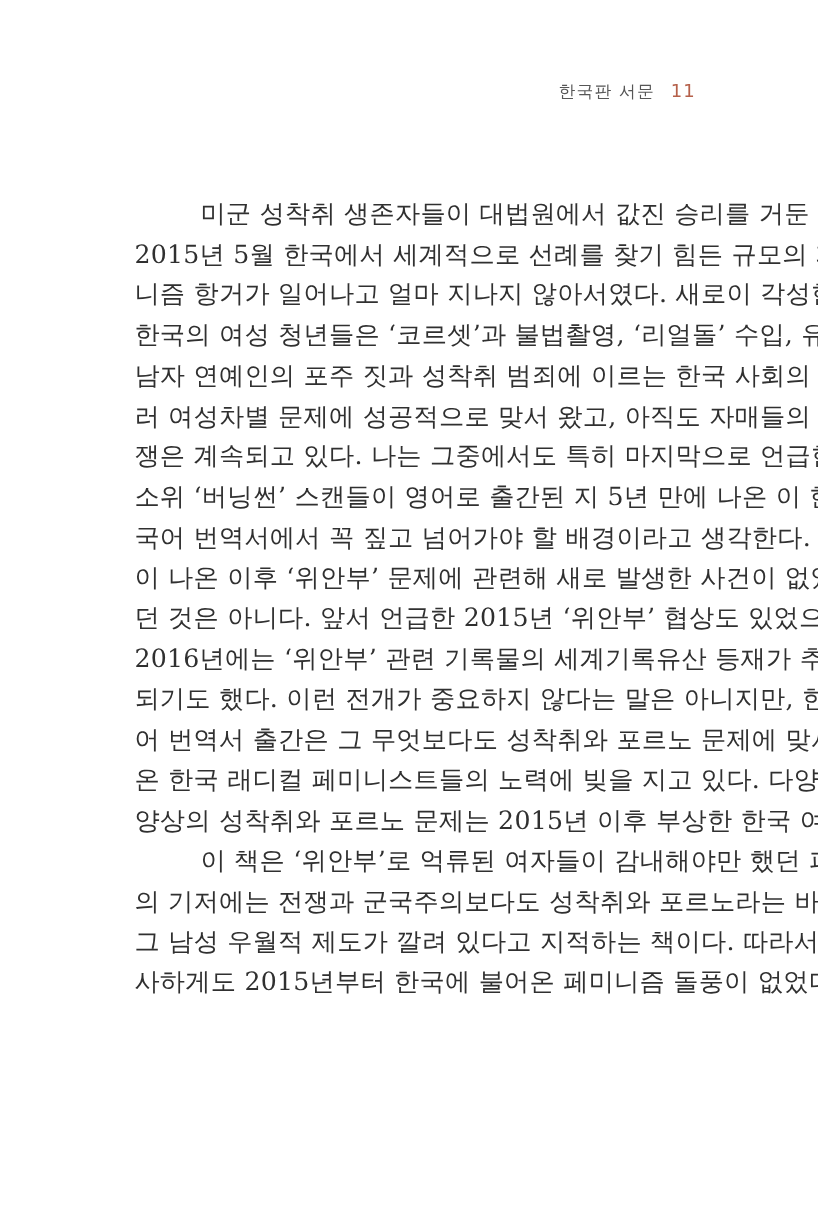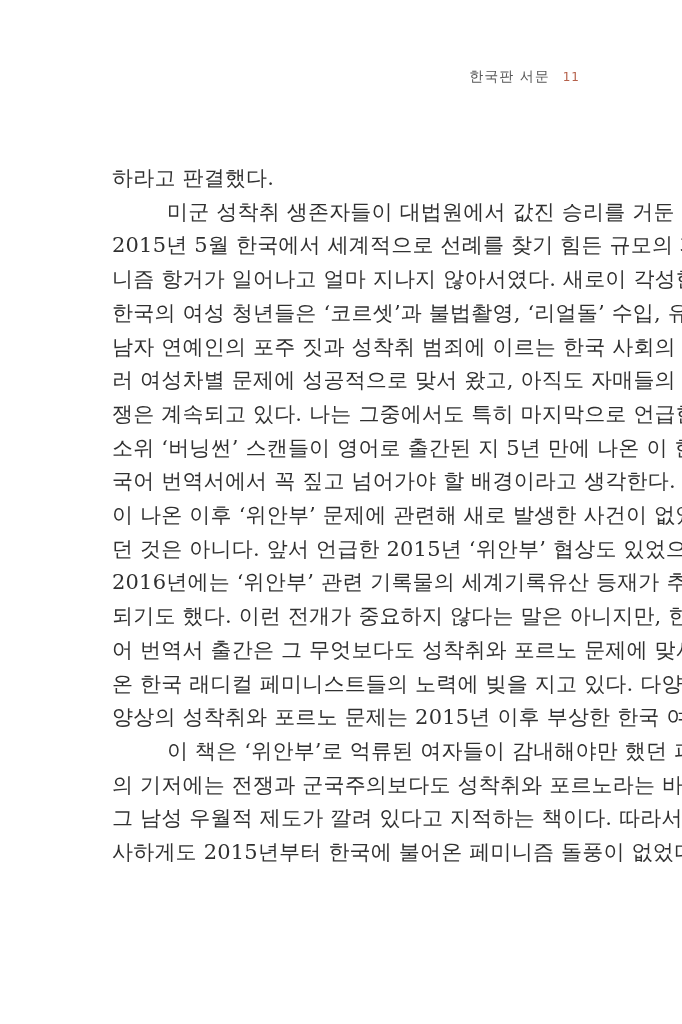--- a/index.html
+++ b/index.html
@@ -26,21 +26,21 @@
     text-align: right;
     font-family: "DejaVu Sans", "Liberation Sans", sans-serif;
     white-space: nowrap;
   }
   .running-head .section-title {
     font-size: 14px;
     color: var(--header-text);
     letter-spacing: 1px;
   }
   .running-head .page-number {
-    font-size: 12px;
+    font-size: 15px;
     color: var(--page-number);
     margin-left: 13px;
     letter-spacing: 1px;
   }
   .text-block {
     position: absolute;
     left: 112px;
     top: 162px;
     width: 468px;
     color: var(--body-text);
@@ -63,21 +63,20 @@
   }
 </style>
 </head>
 <body>
 
 <header class="running-head">
   <span class="section-title">한국판 서문</span><span class="page-number">11</span>
 </header>
 
 <main class="text-block">
-  <div class="line flush">하라고 판결했다.</div>
   <div class="line indent">미군 성착취 생존자들이 대법원에서 값진 승리를 거둔 건</div>
   <div class="line">2015년 5월 한국에서 세계적으로 선례를 찾기 힘든 규모의 페미</div>
   <div class="line">니즘 항거가 일어나고 얼마 지나지 않아서였다. 새로이 각성한</div>
   <div class="line">한국의 여성 청년들은 ‘코르셋’과 불법촬영, ‘리얼돌’ 수입, 유명</div>
   <div class="line">남자 연예인의 포주 짓과 성착취 범죄에 이르는 한국 사회의 여</div>
   <div class="line">러 여성차별 문제에 성공적으로 맞서 왔고, 아직도 자매들의 투</div>
   <div class="line">쟁은 계속되고 있다. 나는 그중에서도 특히 마지막으로 언급한</div>
   <div class="line">소위 ‘버닝썬’ 스캔들이 영어로 출간된 지 5년 만에 나온 이 한</div>
   <div class="line">국어 번역서에서 꼭 짚고 넘어가야 할 배경이라고 생각한다. 책</div>
   <div class="line">이 나온 이후 ‘위안부’ 문제에 관련해 새로 발생한 사건이 없었</div>

